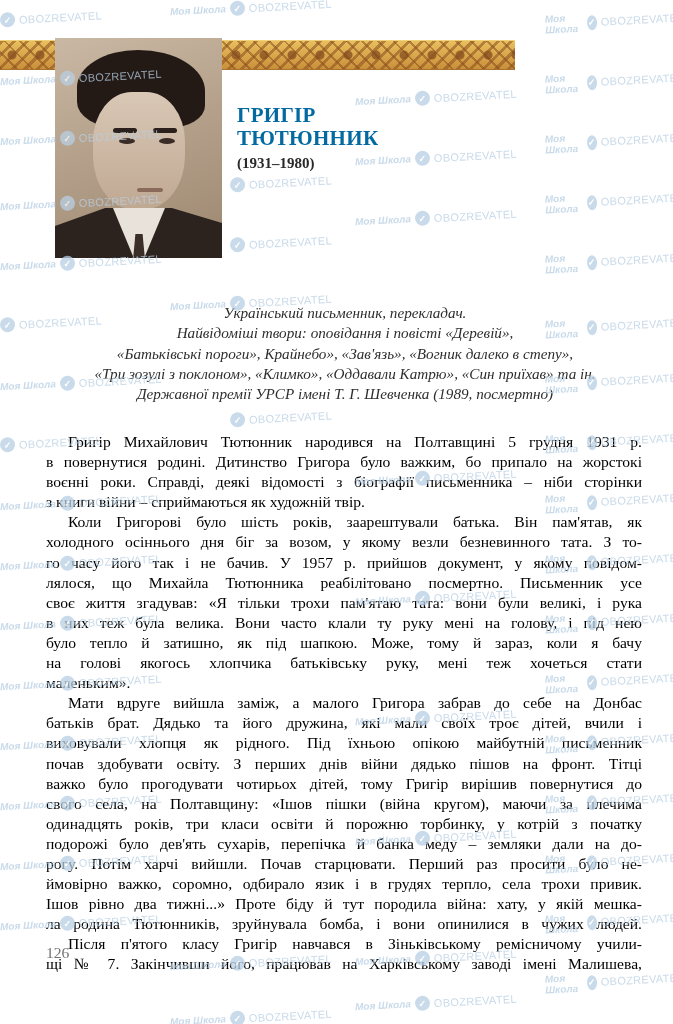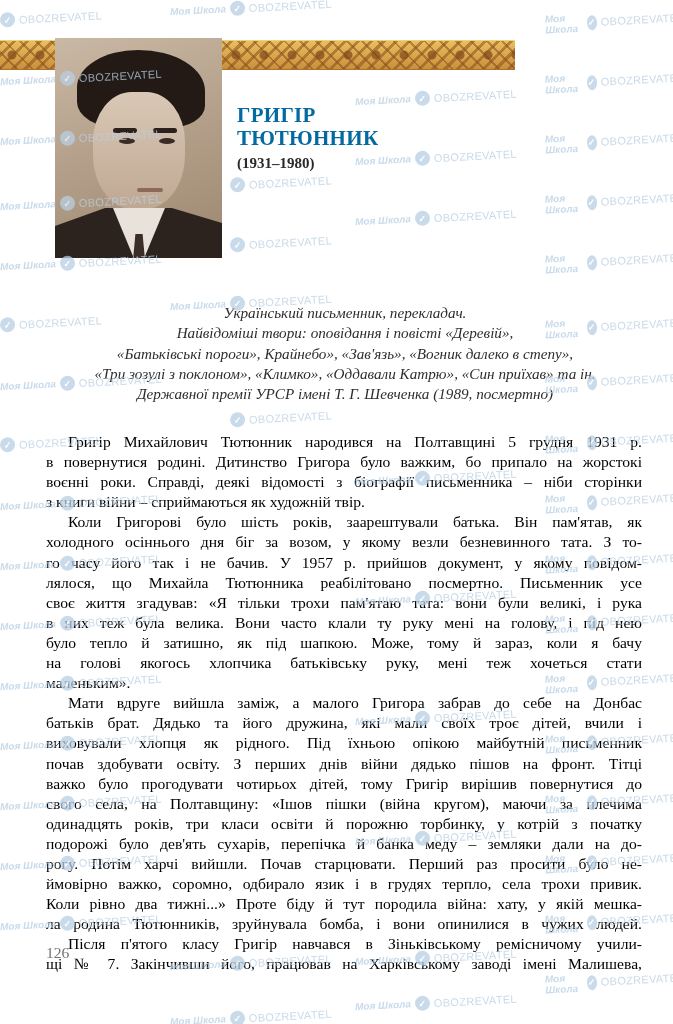--- a/index.html
+++ b/index.html
@@ -147,21 +147,21 @@
       <span class="line indent">Мати вдруге вийшла заміж, а малого Григора забрав до себе на Донбас</span>
       <span class="line">батьків брат. Дядько та його дружина, які мали своїх троє дітей, вчили і</span>
       <span class="line">виховували хлопця як рідного. Під їхньою опікою майбутній письменник</span>
       <span class="line">почав здобувати освіту. З перших днів війни дядько пішов на фронт. Тітці</span>
       <span class="line">важко було прогодувати чотирьох дітей, тому Григір вирішив повернутися до</span>
       <span class="line">свого села, на Полтавщину: «Ішов пішки (війна кругом), маючи за плечима</span>
       <span class="line">одинадцять років, три класи освіти й порожню торбинку, у котрій з початку</span>
       <span class="line">подорожі було дев'ять сухарів, перепічка й банка меду – земляки дали на до-</span>
       <span class="line">рогу. Потім харчі вийшли. Почав старцювати. Перший раз просити було не-</span>
       <span class="line">ймовірно важко, соромно, одбирало язик і в грудях терпло, села трохи привик.</span>
-      <span class="line">Коли рівно два тижні...» Проте біду й тут породила війна: хату, у якій мешка-</span>
+      <span class="line">Ішов рівно два тижні...» Проте біду й тут породила війна: хату, у якій мешка-</span>
       <span class="line">ла родина Тютюнників, зруйнувала бомба, і вони опинилися в чужих людей.</span>
       <span class="line indent">Після п'ятого класу Григір навчався в Зіньківському ремісничому учили-</span>
       <span class="line">щі № 7. Закінчивши його, працював на Харківському заводі імені Малишева,</span>
     </div>
 
   <div class="page-number">126</div>
 
   <div id="watermarks">
       <div class="wm" style="left: 0px; top: 10px;">
         <span class="logo-circle">✓</span>

